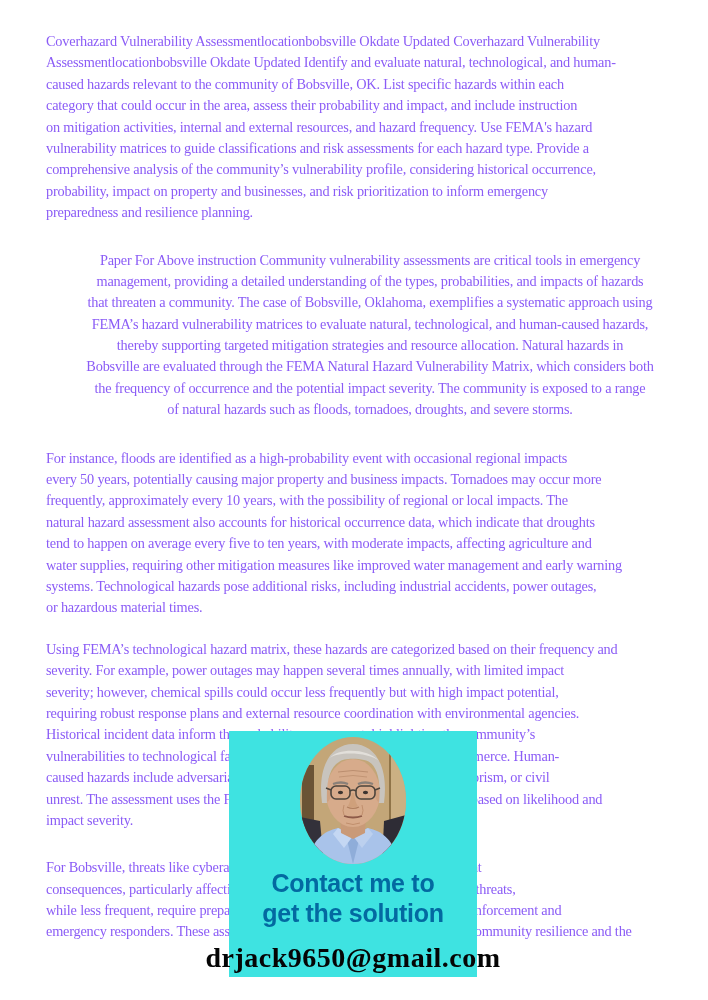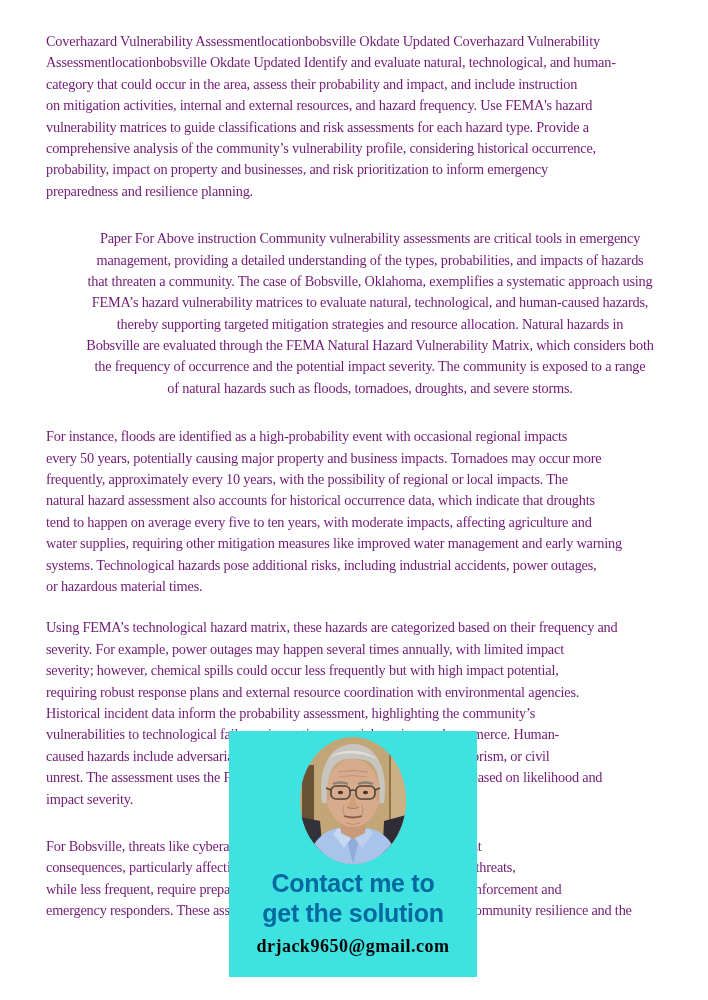--- a/index.html
+++ b/index.html
@@ -5,53 +5,54 @@
   html,body{margin:0;padding:0;background:#ffffff;}
   .page{
     position:relative;width:708px;height:1000px;background:#ffffff;
     overflow:hidden;color:#000;
     font-family:"Liberation Serif","DejaVu Serif",serif;
   }
   .doc{position:absolute;left:46px;top:31px;width:648px;}
   .para{margin:0;}
   .para .line{
     height:21.4px;line-height:21.4px;font-size:14.3px;
-    letter-spacing:-0.2px;white-space:nowrap;color:#701a75;
+    letter-spacing:-0.2px;white-space:nowrap;color:#8b5cf6;
   }
   .p2{margin-top:26px;text-align:center;}
   .p3{margin-top:27px;}
   .p4{margin-top:20px;}
   .p5{margin-top:26px;}
 
   .overlay{
     position:absolute;left:229px;top:731px;width:248px;height:246px;
     display:flex;flex-direction:column;align-items:center;
   }
   .photo{margin-top:6px;width:106px;height:127px;}
   .photo svg{display:block;width:106px;height:127px;}
   .heading{
     margin-top:4px;text-align:center;
     font-family:"Liberation Sans","DejaVu Sans",sans-serif;
     font-weight:bold;font-size:25px;line-height:30px;letter-spacing:-0.3px;
   }
   .email{
-    margin-top:4px;text-align:right;
+    margin-top:16px;text-align:right;
     font-family:"Liberation Serif","DejaVu Serif",serif;
-    font-weight:bold;font-size:18px;line-height:28px;letter-spacing:0.5px;
+    font-weight:bold;font-size:28px;line-height:28px;letter-spacing:0.5px;
   }
 </style>
 </head>
 <body>
 
 <div class="page">
 
   <div class="doc">
     <div class="para p1">
         <div class="line">Coverhazard Vulnerability Assessmentlocationbobsville Okdate Updated Coverhazard Vulnerability</div>
         <div class="line">Assessmentlocationbobsville Okdate Updated Identify and evaluate natural, technological, and human-</div>
+        <div class="line">caused hazards relevant to the community of Bobsville, OK. List specific hazards within each</div>
         <div class="line">category that could occur in the area, assess their probability and impact, and include instruction</div>
         <div class="line">on mitigation activities, internal and external resources, and hazard frequency. Use FEMA's hazard</div>
         <div class="line">vulnerability matrices to guide classifications and risk assessments for each hazard type. Provide a</div>
         <div class="line">comprehensive analysis of the community’s vulnerability profile, considering historical occurrence,</div>
         <div class="line">probability, impact on property and businesses, and risk prioritization to inform emergency</div>
         <div class="line">preparedness and resilience planning.</div>
       </div>
     <div class="para p2">
         <div class="line">Paper For Above instruction Community vulnerability assessments are critical tools in emergency</div>
         <div class="line">management, providing a detailed understanding of the types, probabilities, and impacts of hazards</div>

